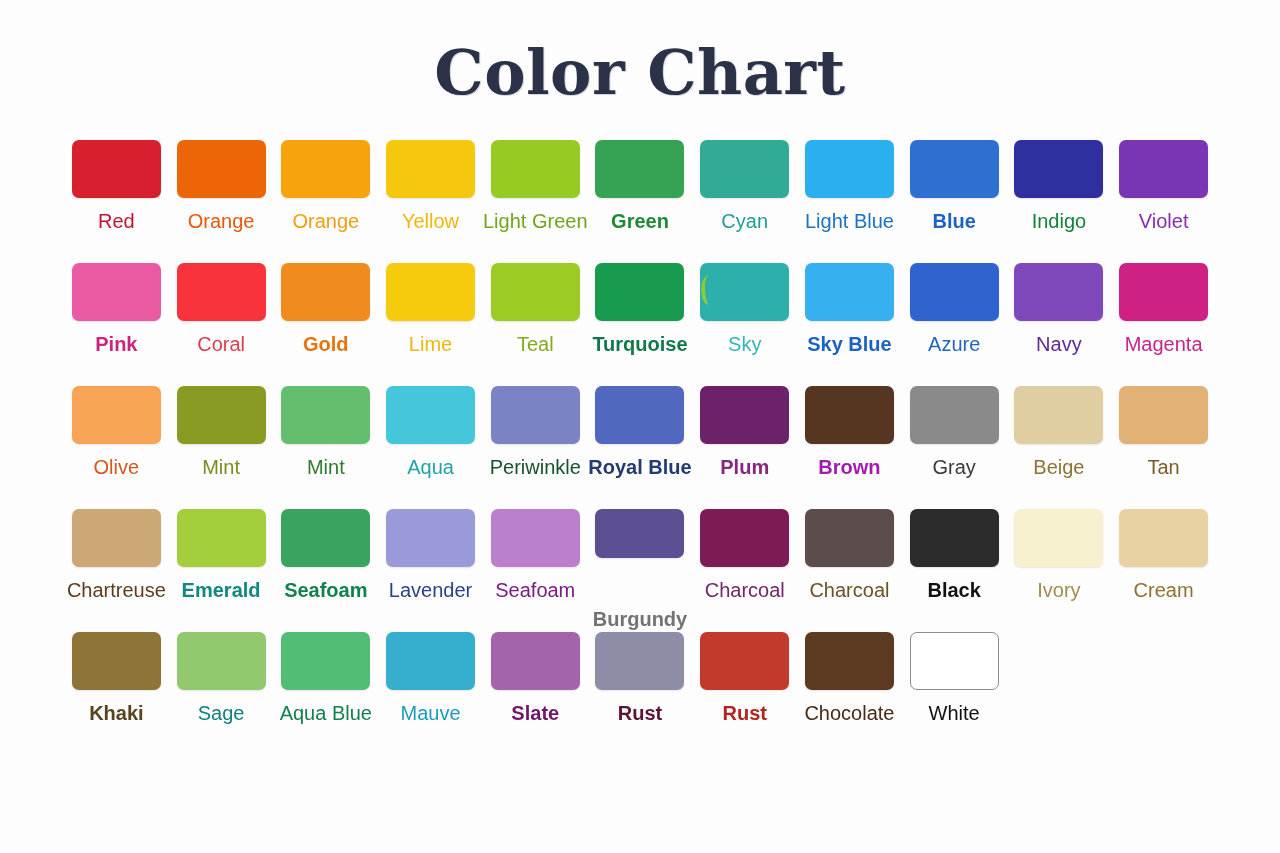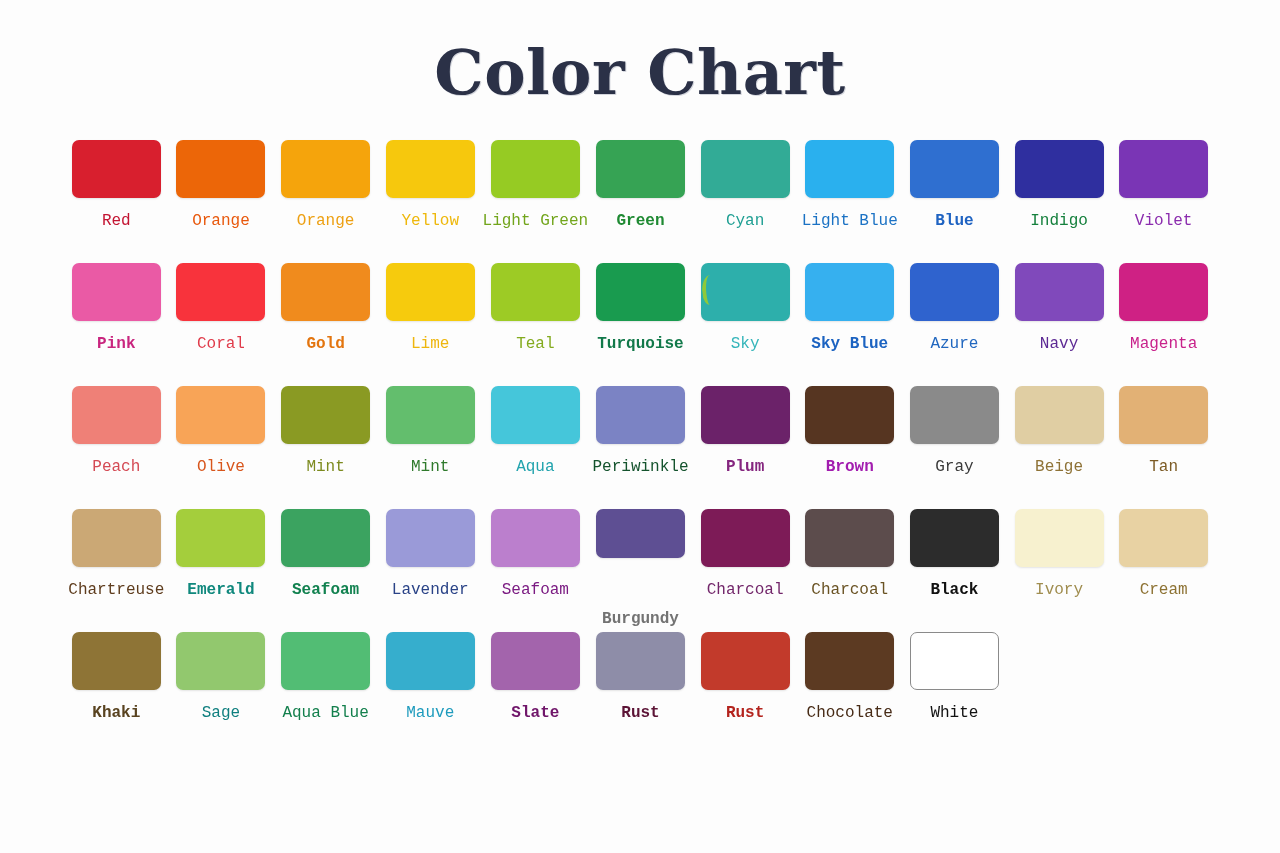--- a/index.html
+++ b/index.html
@@ -64,22 +64,22 @@
 
   .swatch.outlined {
     box-shadow: none;
     border: 1px solid #8a8a8a;
     width: 87px;
     height: 56px;
   }
 
   .label {
     margin-top: 10px;
-    font-family: Liberation Mono, monospace;
-    font-size: 16px;
+    font-family: Liberation Sans, sans-serif;
+    font-size: 20px;
     line-height: 26px;
     white-space: nowrap;
     text-align: center;
   }
   .label.bold { font-weight: 700; }
 
   .artifact {
     position: absolute;
     left: 1px;
     top: 12px;
@@ -183,44 +183,44 @@
       </div>
       <div class="cell">
         <div class="swatch" style="background: rgb(128, 73, 187);"></div>
         <div class="label" style="color: rgb(93, 42, 148);">Navy</div>
       </div>
       <div class="cell">
         <div class="swatch" style="background: rgb(207, 33, 132);"></div>
         <div class="label" style="color: rgb(200, 34, 139);">Magenta</div>
       </div>
       <div class="cell">
-        <div class="swatch" style="background: rgb(239, 128, 119);"></div>
-        <div class="label" style="color: rgb(212, 74, 84);">Peach</div>
-      </div>
-      <div class="cell">
         <div class="swatch" style="background: rgb(248, 164, 87);"></div>
         <div class="label" style="color: rgb(216, 86, 28);">Olive</div>
       </div>
       <div class="cell">
         <div class="swatch" style="background: rgb(138, 154, 35);"></div>
         <div class="label" style="color: rgb(124, 138, 30);">Mint</div>
       </div>
       <div class="cell">
         <div class="swatch" style="background: rgb(99, 190, 109);"></div>
         <div class="label" style="color: rgb(47, 122, 44);">Mint</div>
       </div>
       <div class="cell">
         <div class="swatch" style="background: rgb(69, 198, 218);"></div>
         <div class="label" style="color: rgb(33, 163, 173);">Aqua</div>
       </div>
       <div class="cell">
         <div class="swatch" style="background: rgb(123, 131, 196);"></div>
         <div class="label" style="color: #14532d;">Periwinkle</div>
       </div>
       <div class="cell">
+        <div class="swatch" style="background: rgb(80, 105, 190);"></div>
+        <div class="label bold" style="color: rgb(36, 59, 114);">Royal Blue</div>
+      </div>
+      <div class="cell">
         <div class="swatch" style="background: rgb(107, 34, 105);"></div>
         <div class="label bold" style="color: rgb(133, 38, 127);">Plum</div>
       </div>
       <div class="cell">
         <div class="swatch" style="background: rgb(86, 53, 33);"></div>
         <div class="label bold" style="color: #a21caf;">Brown</div>
       </div>
       <div class="cell">
         <div class="swatch" style="background: rgb(138, 138, 138);"></div>
         <div class="label" style="color: rgb(58, 58, 58);">Gray</div>

